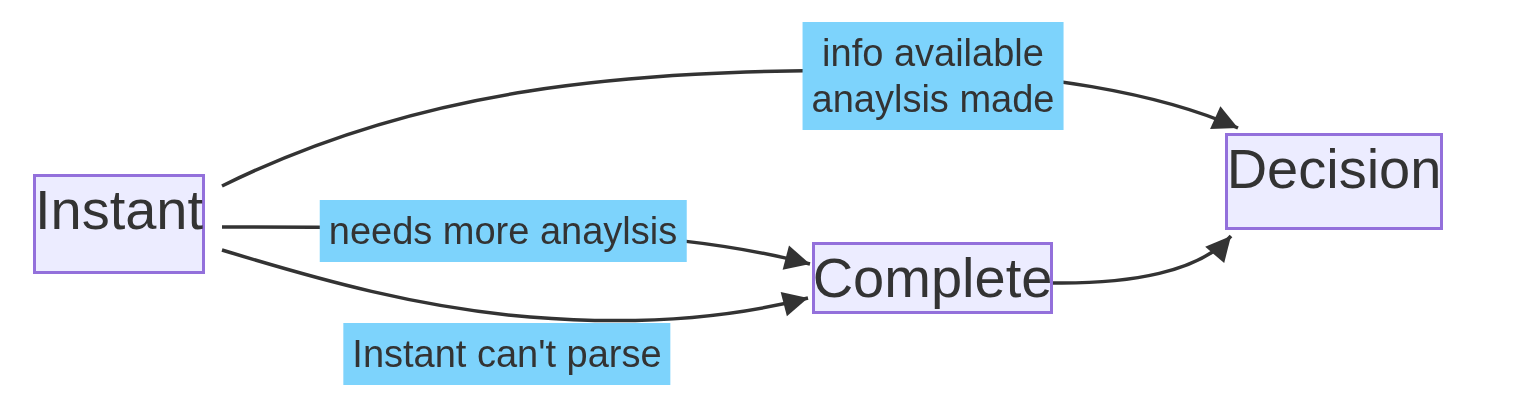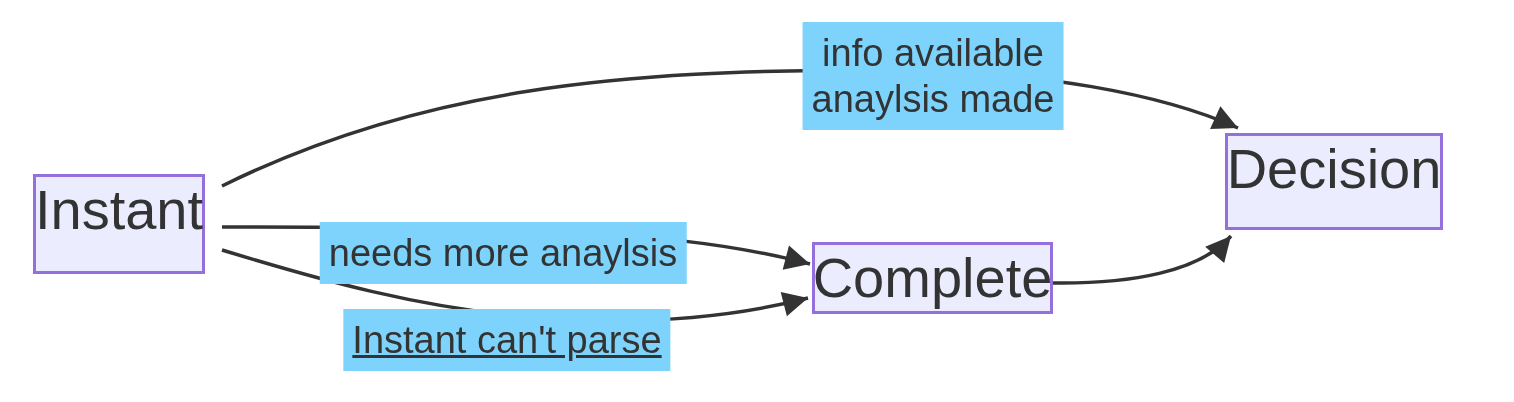--- a/index.html
+++ b/index.html
@@ -48,22 +48,22 @@
     display: flex;
     align-items: flex-start;
     justify-content: center;
     box-sizing: border-box;
     white-space: nowrap;
   }
   .node-instant  { left: 33px;   top: 174px; width: 172px; height: 100px; }
   .node-complete { left: 812px;  top: 242px; width: 241px; height: 72px; }
   .node-decision { left: 1225px; top: 133px; width: 218px; height: 97px;  }
   .edge-label-a { left: 933px; top: 22px;  }
-  .edge-label-b { left: 503px; top: 200px; margin-top: 22px; }
-  .edge-label-c { left: 507px; top: 309px; text-decoration: underline; }
+  .edge-label-b { left: 503px; top: 200px; }
+  .edge-label-c { left: 507px; top: 323px; }
 </style>
 </head>
 <body>
 
 <div class="canvas">
 
   <svg class="edges-layer" width="1514" height="402" viewBox="0 0 1514 402">
     <defs>
       <marker id="arrowhead" viewBox="0 0 12 12" refX="11" refY="6" markerUnits="userSpaceOnUse" markerWidth="30" markerHeight="30" orient="auto">
         <path d="M1,1 L11,6 L1,11 Z" fill="#333333"></path>

